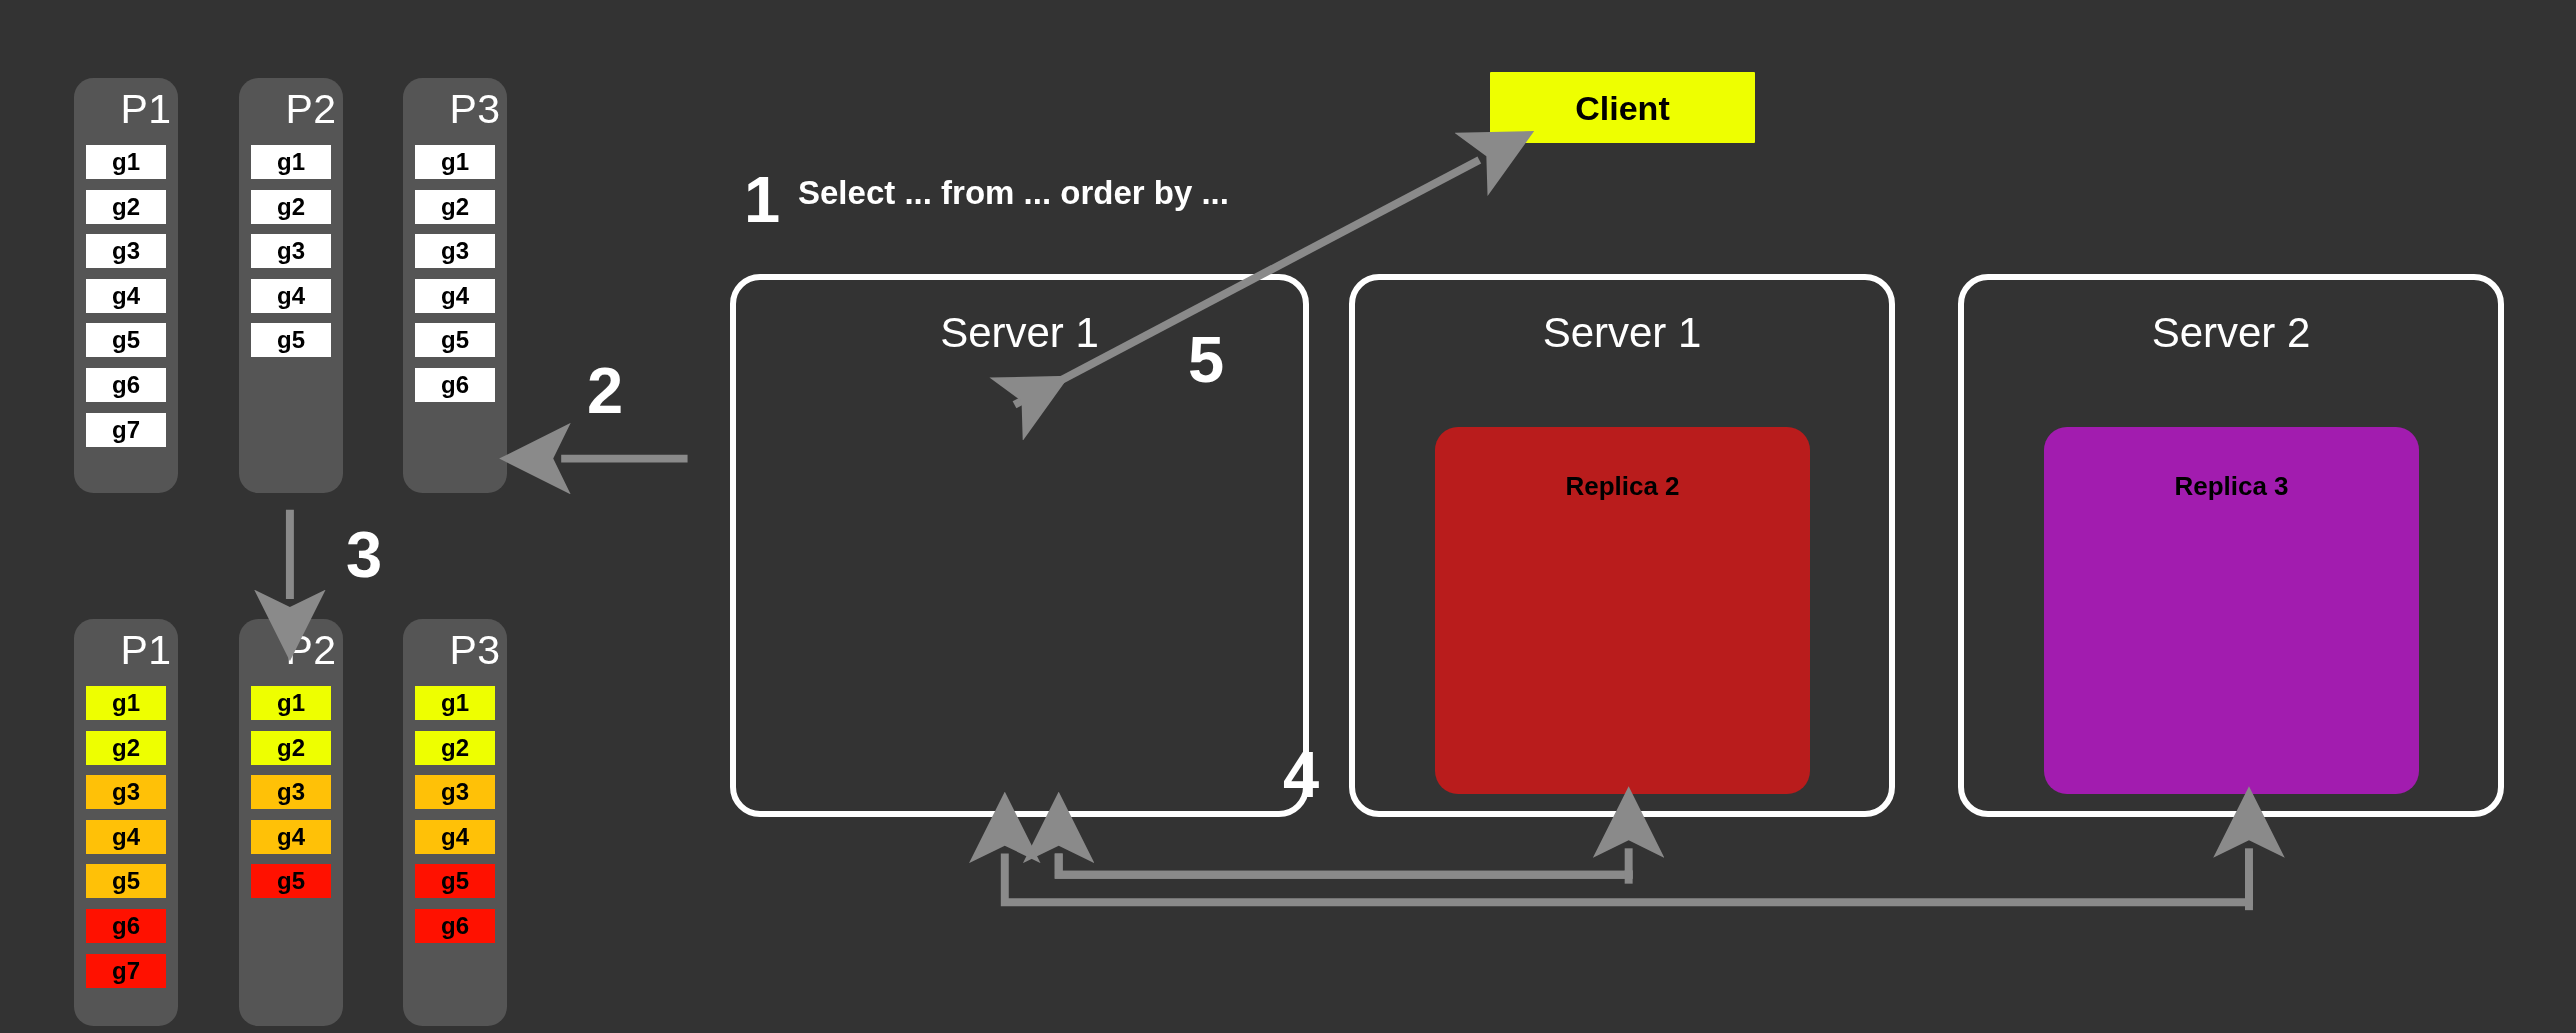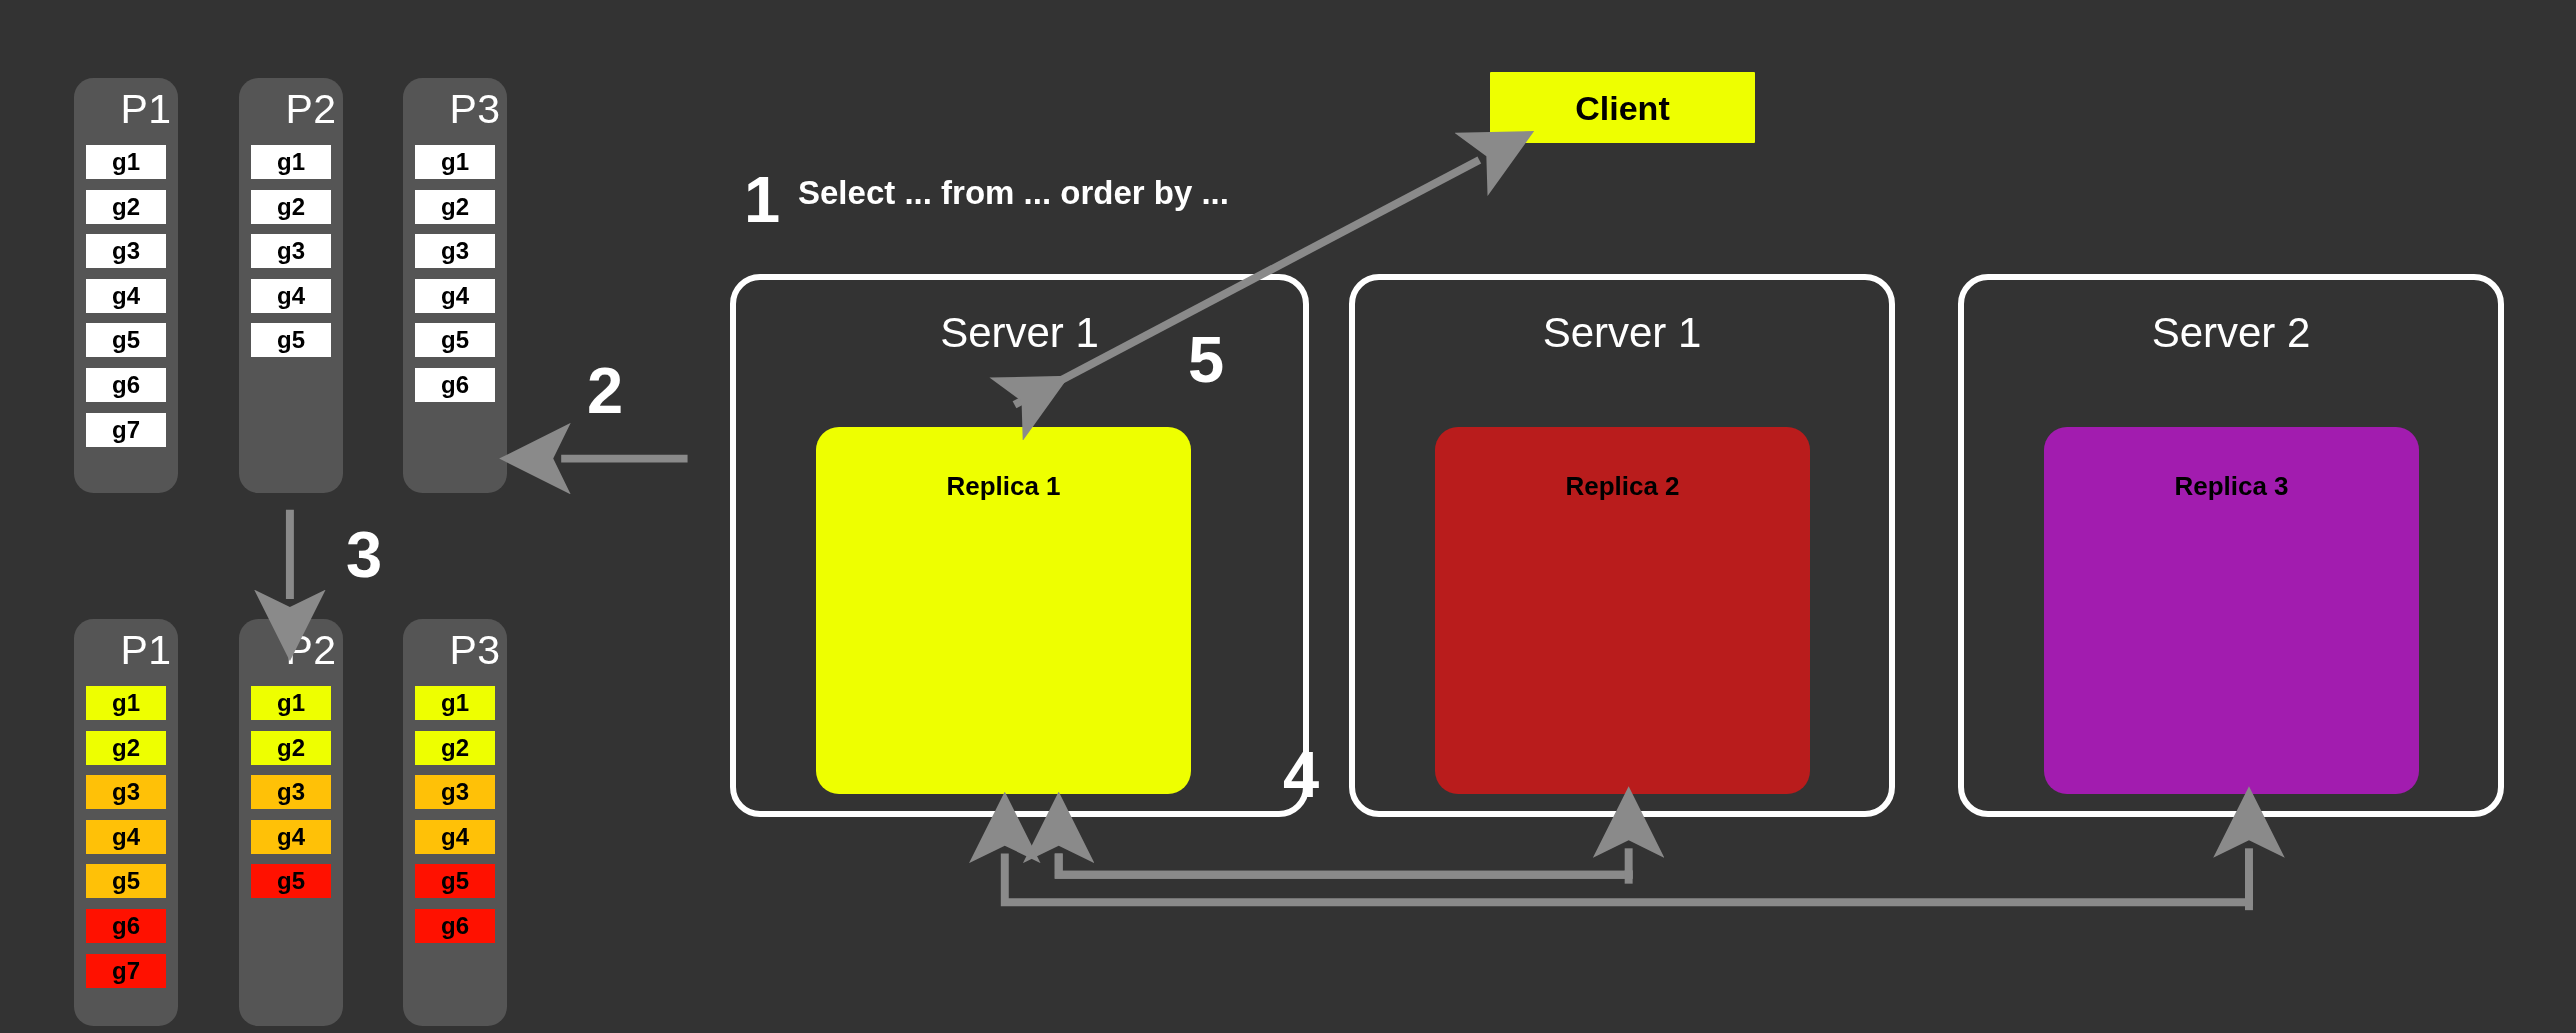--- a/index.html
+++ b/index.html
@@ -218,23 +218,20 @@
 
   <div id="client-box">
     <span id="client-label">Client</span>
   </div>
 
   <div class="step-num" style="left:744px; top:167px;">1</div>
   <div id="query-text">Select ... from ... order by ...</div>
 
   <div class="server" style="left:730px; top:274px; width:579px; height:543px;">
     <div class="server-title">Server 1</div>
-    <div class="replica" style="left:80px; top:147px; width:375px; height:367px; background:#eeff00;">
-      <span class="replica-label">Replica 1</span>
-    </div>
   </div>
 
   <div class="server" style="left:1349px; top:274px; width:546px; height:543px;">
     <div class="server-title">Server 1</div>
     <div class="replica" style="left:80px; top:147px; width:375px; height:367px; background:#b91c1c;">
       <span class="replica-label">Replica 2</span>
     </div>
   </div>
 
   <div class="server" style="left:1958px; top:274px; width:546px; height:543px;">

